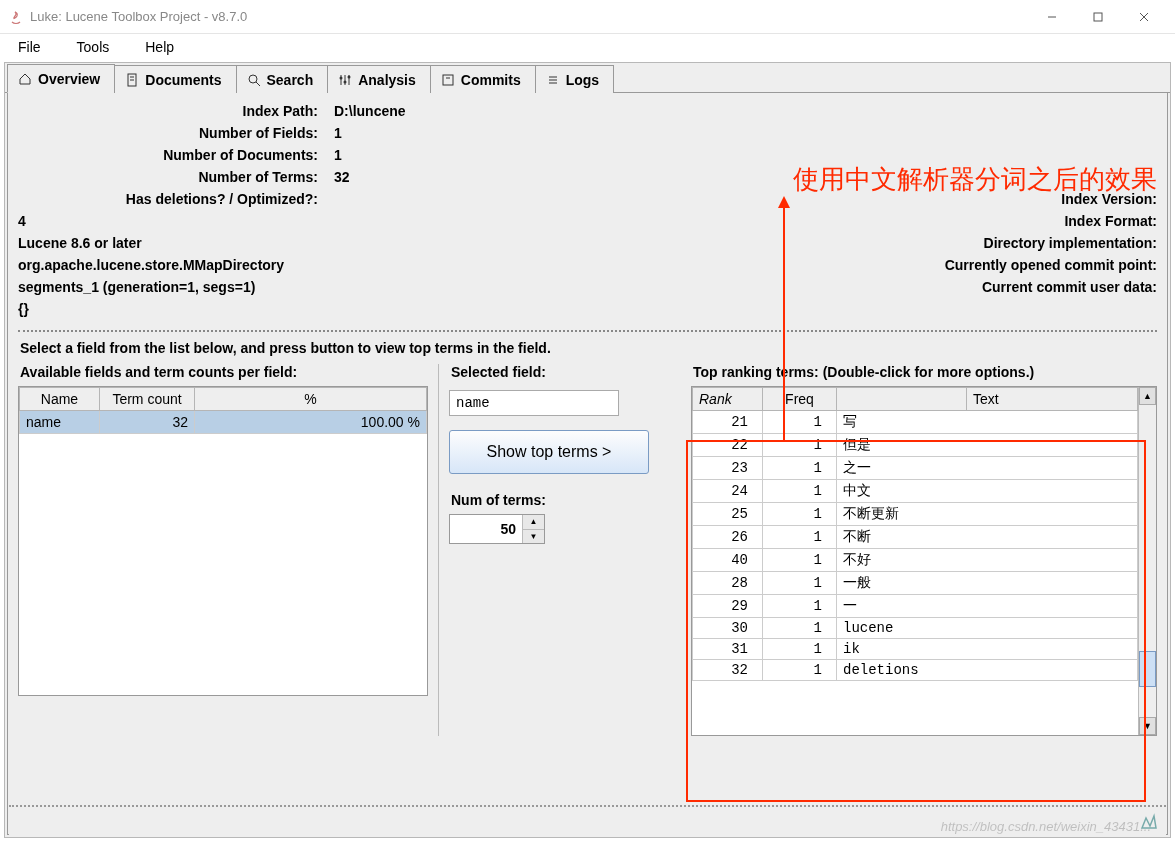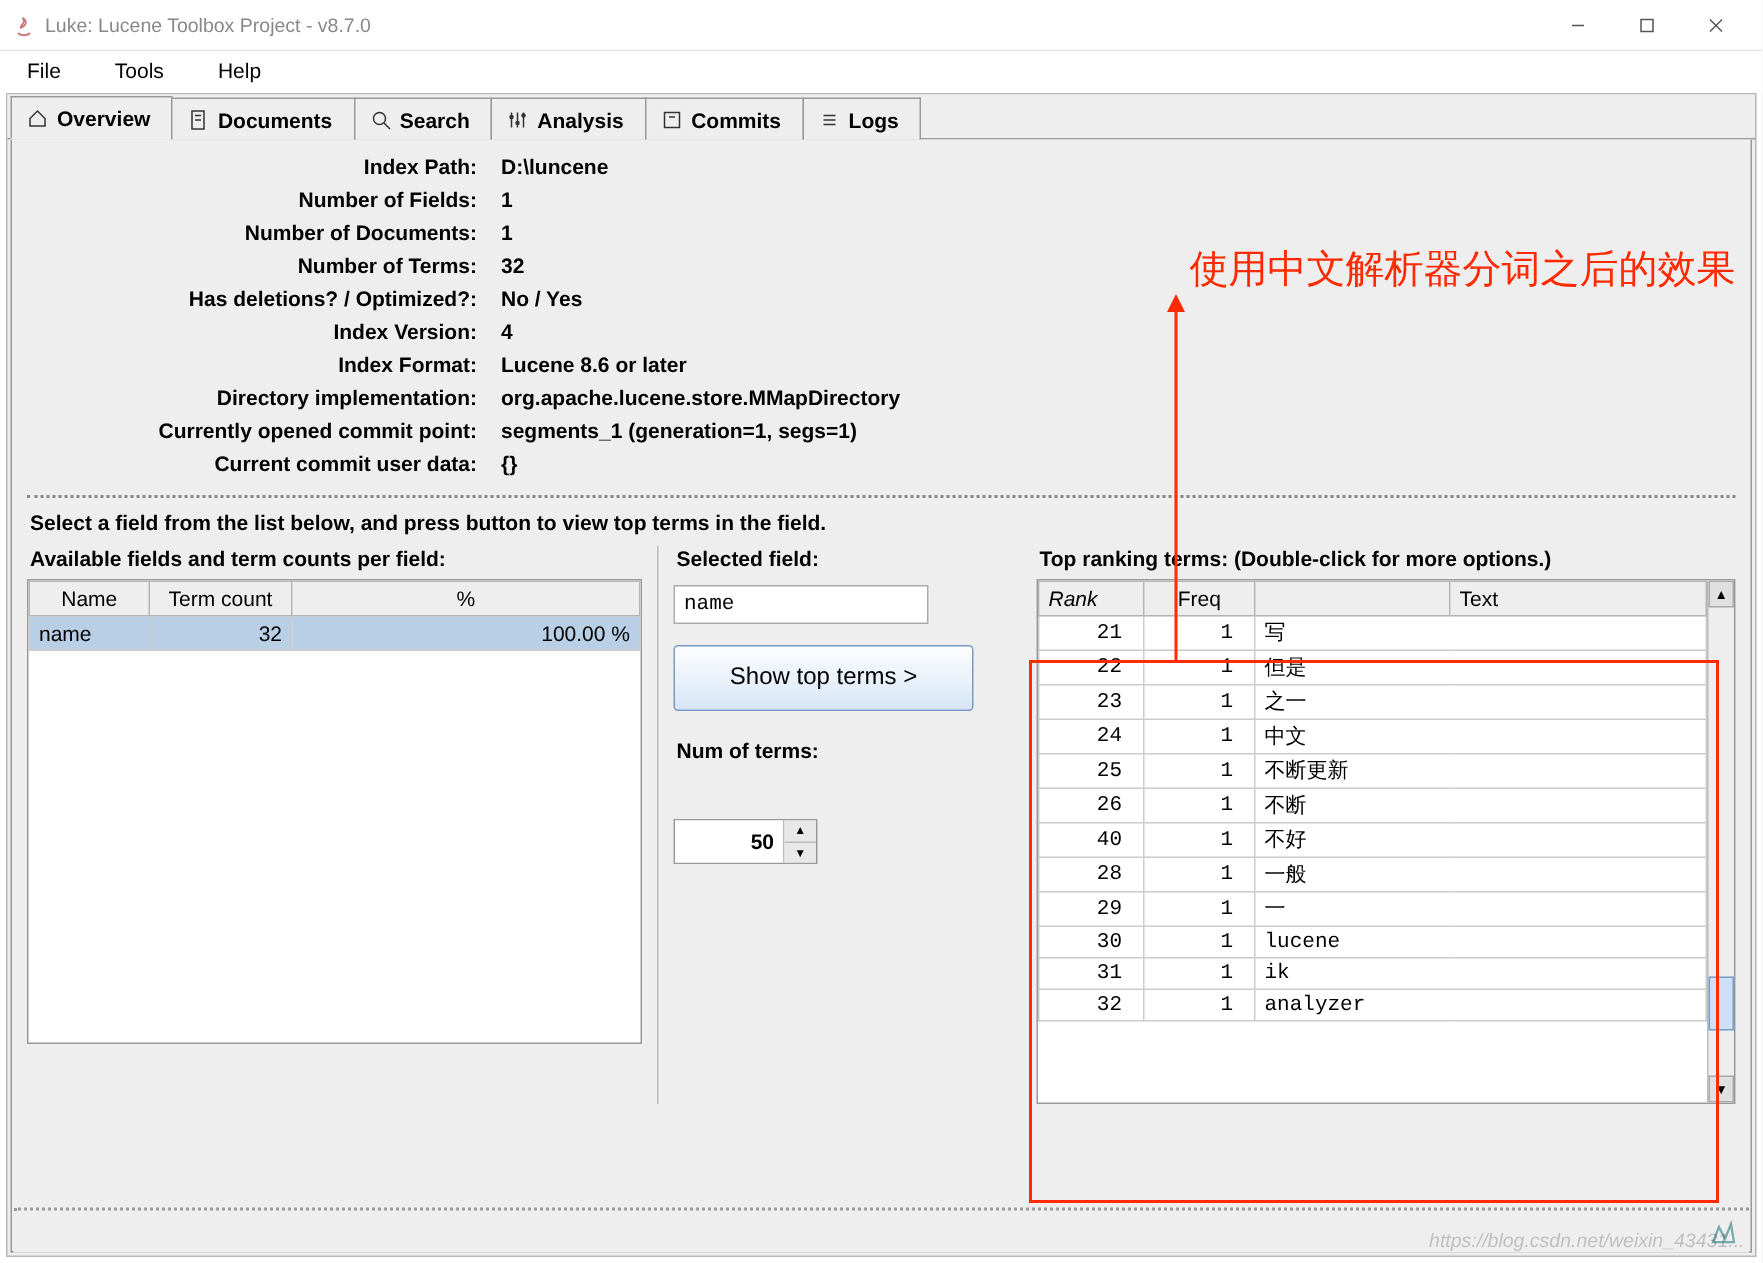--- a/index.html
+++ b/index.html
@@ -191,21 +191,20 @@
     font-size: 16px;
     cursor: default;
     margin-bottom: 18px;
   }
   .num-spin-wrap {
     display: flex;
     border: 1px solid #999;
     width: 96px;
     height: 30px;
     background: #fff;
-    margin-top: 32px;
   }
   .num-spin-wrap input {
     width: 72px;
     border: none;
     text-align: right;
     padding: 0 6px;
     font-size: 14px;
     font-weight: bold;
     outline: none;
   }
@@ -300,21 +299,21 @@
   .annot-arrow::before {
     content: "";
     position: absolute;
     top: -2px; left: -5px;
     border-left: 6px solid transparent;
     border-right: 6px solid transparent;
     border-bottom: 12px solid #ff2a00;
   }
   .watermark {
     position: absolute;
-    right: 12px;
+    right: 24px;
     bottom: 8px;
     color: rgba(0,0,0,0.2);
     font-size: 13px;
     font-style: italic;
     pointer-events: none;
   }
   .statusbar {
     position: absolute;
     left: 4px; right: 4px; bottom: 2px;
     border-top: 2px dotted #999;
@@ -431,21 +430,20 @@
     <div class="info-rows">
       <div class="lbl">Index Path:</div>
       <div class="val">D:\luncene</div>
       <div class="lbl">Number of Fields:</div>
       <div class="val">1</div>
       <div class="lbl">Number of Documents:</div>
       <div class="val">1</div>
       <div class="lbl">Number of Terms:</div>
       <div class="val">32</div>
       <div class="lbl">Has deletions? / Optimized?:</div>
-      <div class="val">No / Yes</div>
       <div class="lbl">Index Version:</div>
       <div class="val">4</div>
       <div class="lbl">Index Format:</div>
       <div class="val">Lucene 8.6 or later</div>
       <div class="lbl">Directory implementation:</div>
       <div class="val">org.apache.lucene.store.MMapDirectory</div>
       <div class="lbl">Currently opened commit point:</div>
       <div class="val">segments_1 (generation=1, segs=1)</div>
       <div class="lbl">Current commit user data:</div>
       <div class="val">{}</div>
@@ -558,21 +556,21 @@
                     <td colspan="2">lucene</td>
                   </tr>
                   <tr>
                     <td class="r">31</td>
                     <td class="r">1</td>
                     <td colspan="2">ik</td>
                   </tr>
                   <tr>
                     <td class="r">32</td>
                     <td class="r">1</td>
-                    <td colspan="2">analyzer</td>
+                    <td colspan="2">deletions</td>
                   </tr>
                 </tbody>
             </table>
           </div>
           <div class="vscroll">
             <div class="vbtn">▲</div>
             <div class="vtrack-top"></div>
             <div class="vthumb"></div>
             <div class="vtrack-bot"></div>
             <div class="vbtn">▼</div>

